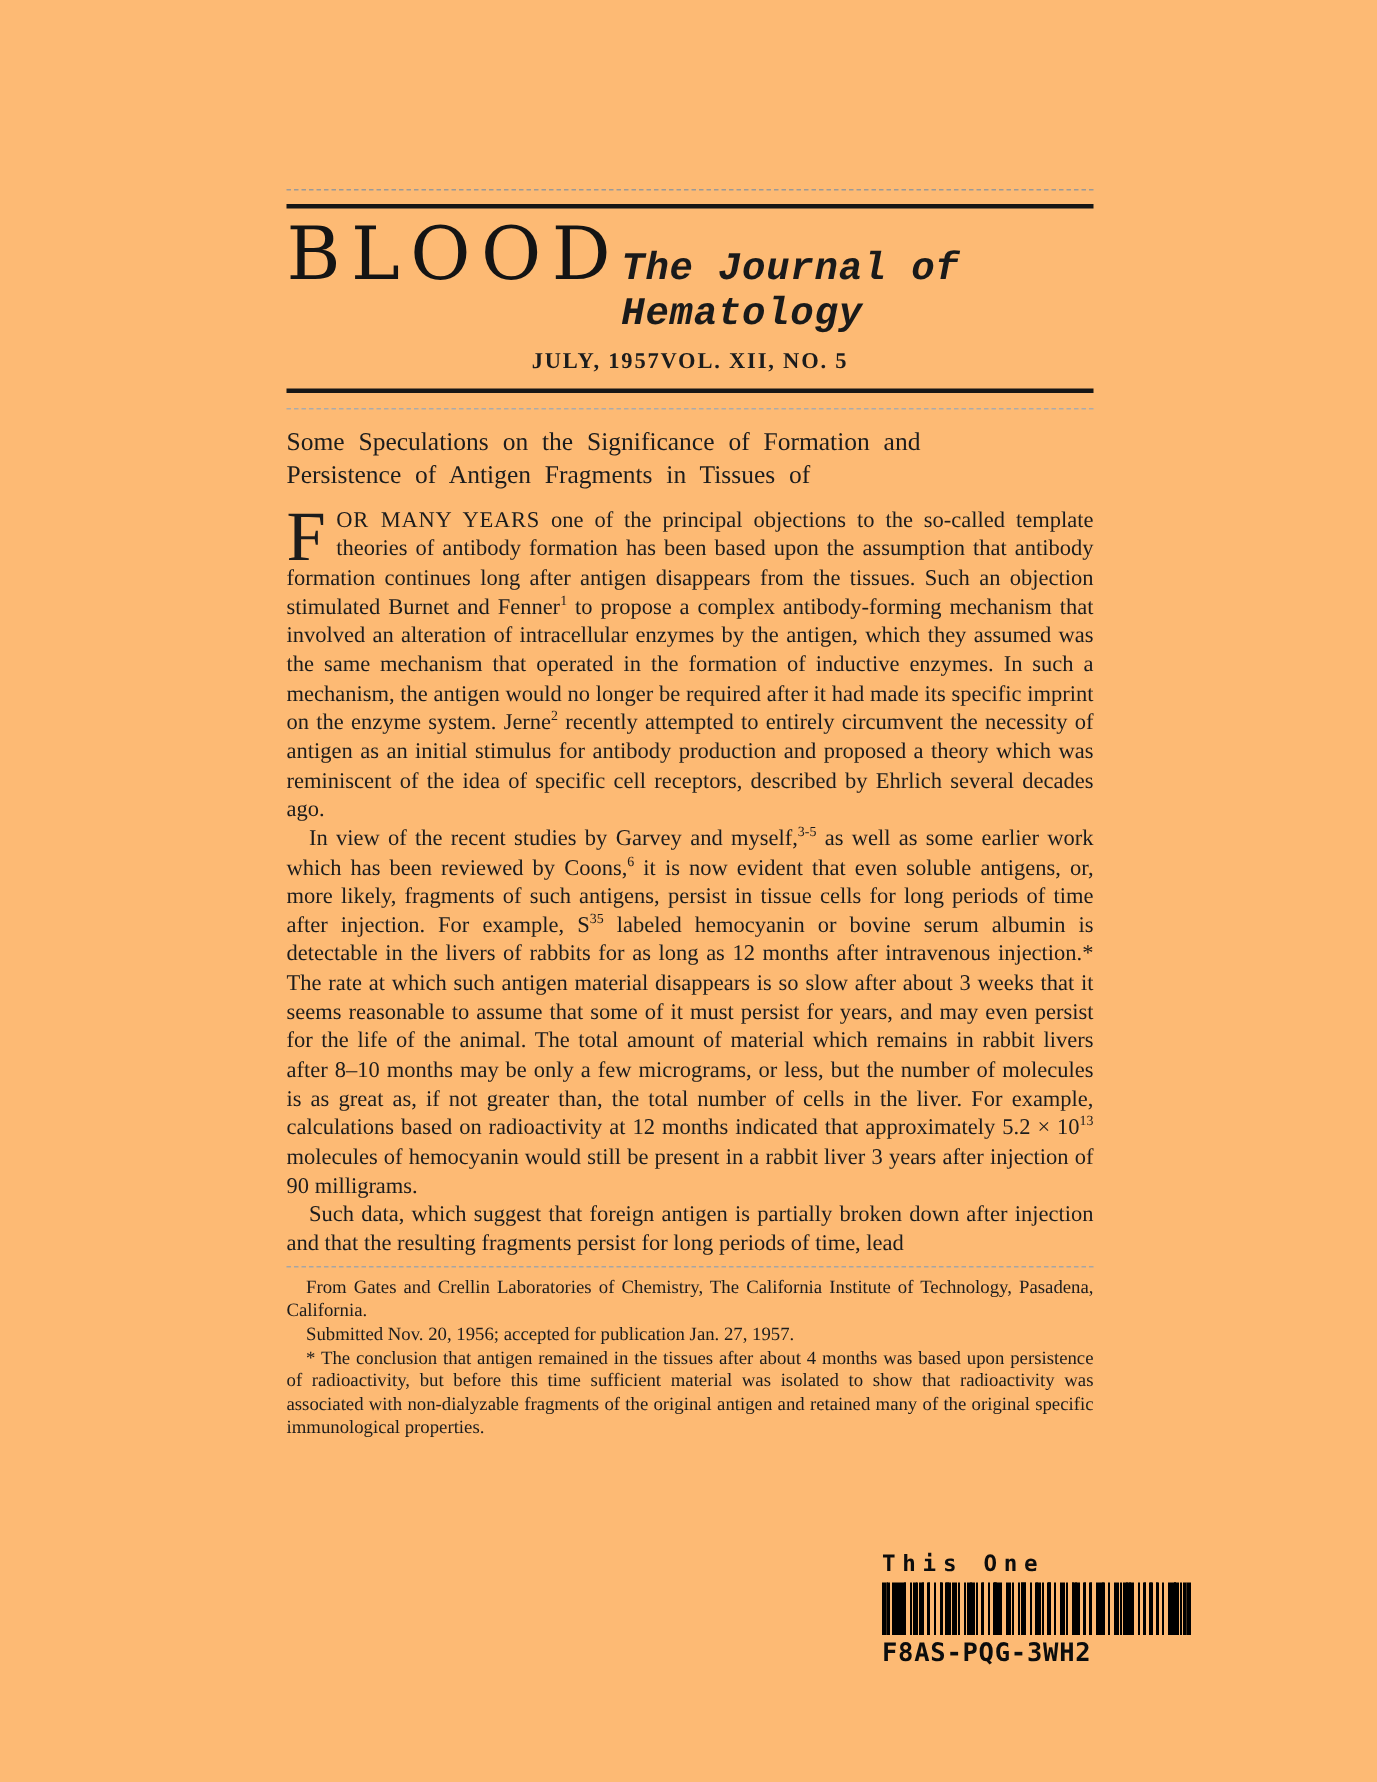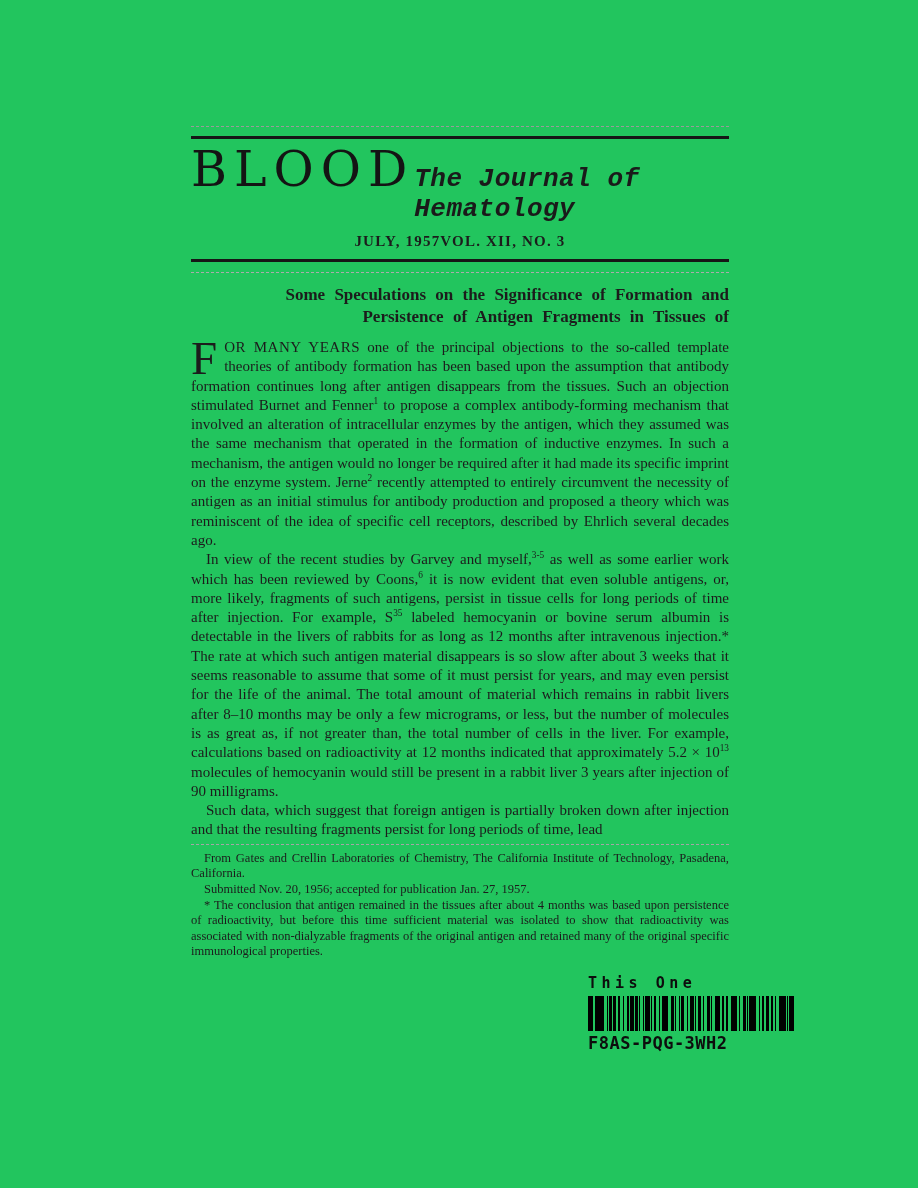--- a/index.html
+++ b/index.html
@@ -6,21 +6,21 @@
   html, body { margin: 0; padding: 0; }
   body {
     width: 918px; height: 1188px;
     background: #fdfdfb;
     font-family: "Liberation Serif", serif;
     color: #1c1c1c;
   }
   #page {
     position: relative;
     width: 918px; height: 1188px;
-    background: #22c55e;
+    background: #fdba74;
     overflow: hidden;
   }
   #column {
     position: absolute;
     left: 191px; top: 126px;
     width: 538px;
   }
   .rule-thin  { border-top: 1px dashed #9a9a9a; height: 0; }
   .rule-thick { border-top: 3px solid #161616; height: 0; margin-top: 9px; }
   .masthead-row {
@@ -45,21 +45,21 @@
     margin-top: 9px;
   }
   .rule-thick2 { border-top: 3px solid #161616; height: 0; margin-top: 9px; }
   .rule-thin2  { border-top: 1px dashed #ababab; height: 0; margin-top: 10px; }
   .section-heading {
     text-align: center; font-weight: bold;
     font-size: 18px; letter-spacing: 2px;
     margin-top: 14px;
   }
   .article-title {
-    text-align: right; font-weight: bold;
+    text-align: left; font-weight: normal;
     font-size: 17px; line-height: 21.5px;
     word-spacing: 5px;
     margin-top: 11px;
   }
   .article-body {
     margin-top: 11px;
     font-size: 15px; line-height: 19.3px;
     text-align: justify;
   }
   .para { margin: 0; text-indent: 15px; }
@@ -74,21 +74,21 @@
   sup { font-size: 62%; line-height: 0; vertical-align: super; }
   .footnote-sep { border-top: 1px dashed #a5a5a5; height: 0; margin-top: 4px; }
   .footnotes {
     margin-top: 6px;
     font-size: 12.5px; line-height: 15.6px;
     text-align: justify;
   }
   .footnote { margin: 0; text-indent: 13px; }
   .page-number { text-align: center; font-size: 13px; margin-top: 5px; }
   .stamp {
-    position: absolute; left: 588px; top: 974px;
+    position: absolute; left: 588px; top: 1033px;
     font-family: "DejaVu Sans Mono", monospace;
     font-weight: bold; color: #0d0d0d;
   }
   .stamp-label { font-size: 15px; letter-spacing: 4.5px; }
   .barcode {
     width: 206px; height: 35px; margin-top: 4px;
     border-left: 3px solid #000; border-right: 3px solid #000;
     background-image:
       repeating-linear-gradient(90deg, #000 0 1px, transparent 1px 4px),
       repeating-linear-gradient(90deg, #000 0 2px, transparent 2px 9px),
@@ -106,21 +106,21 @@
     <div class="rule-thin"></div>
     <div class="rule-thick"></div>
 
     <div class="masthead-row">
       <span class="journal-title">BLOOD</span>
       <span class="journal-subtitle">The Journal of Hematology</span>
     </div>
 
     <div class="issue-row">
       <span>JULY, 1957</span>
-      <span>VOL. XII, NO. 3</span>
+      <span>VOL. XII, NO. 5</span>
     </div>
 
     <div class="rule-thick2"></div>
     <div class="rule-thin2"></div>
 
 
     <div class="article-title">
       <div>Some Speculations on the Significance of Formation and</div>
       <div>Persistence of Antigen Fragments in Tissues of</div>
     </div>

